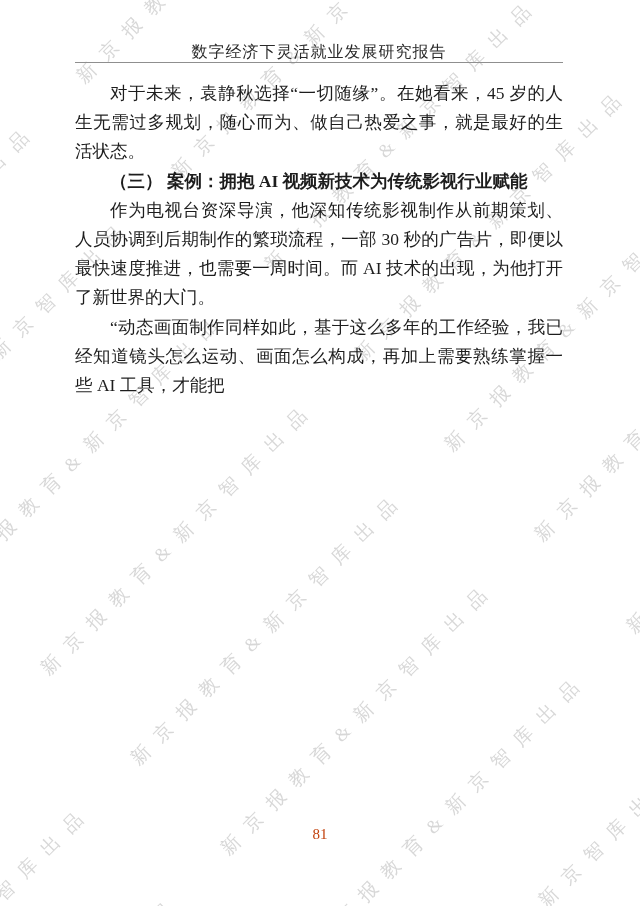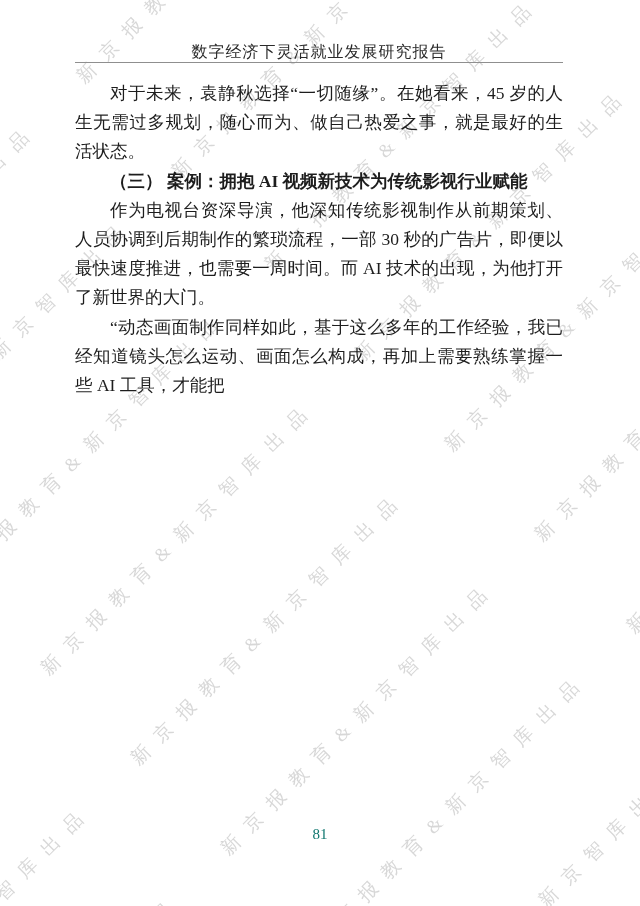--- a/index.html
+++ b/index.html
@@ -101,16 +101,16 @@
   </div>
 
   <div class="page-body">
     <p class="para">对于未来，袁静秋选择“一切随缘”。在她看来，45 岁的人生无需过多规划，随心而为、做自己热爱之事，就是最好的生活状态。</p>
     <p class="para heading">（三） 案例：拥抱 AI 视频新技术为传统影视行业赋能</p>
     <p class="para">作为电视台资深导演，他深知传统影视制作从前期策划、人员协调到后期制作的繁琐流程，一部 30 秒的广告片，即便以最快速度推进，也需要一周时间。而 AI 技术的出现，为他打开了新世界的大门。</p>
     <p class="para">“动态画面制作同样如此，基于这么多年的工作经验，我已经知道镜头怎么运动、画面怎么构成，再加上需要熟练掌握一些 AI 工具，才能把</p>
   </div>
 
   <div class="footer">
-    <span style="color: #0f766e; text-align: center;">81</span>
+    <span style="color: #c2410c; text-align: center;">81</span>
   </div>
 
 </div>
 
 </body></html>

